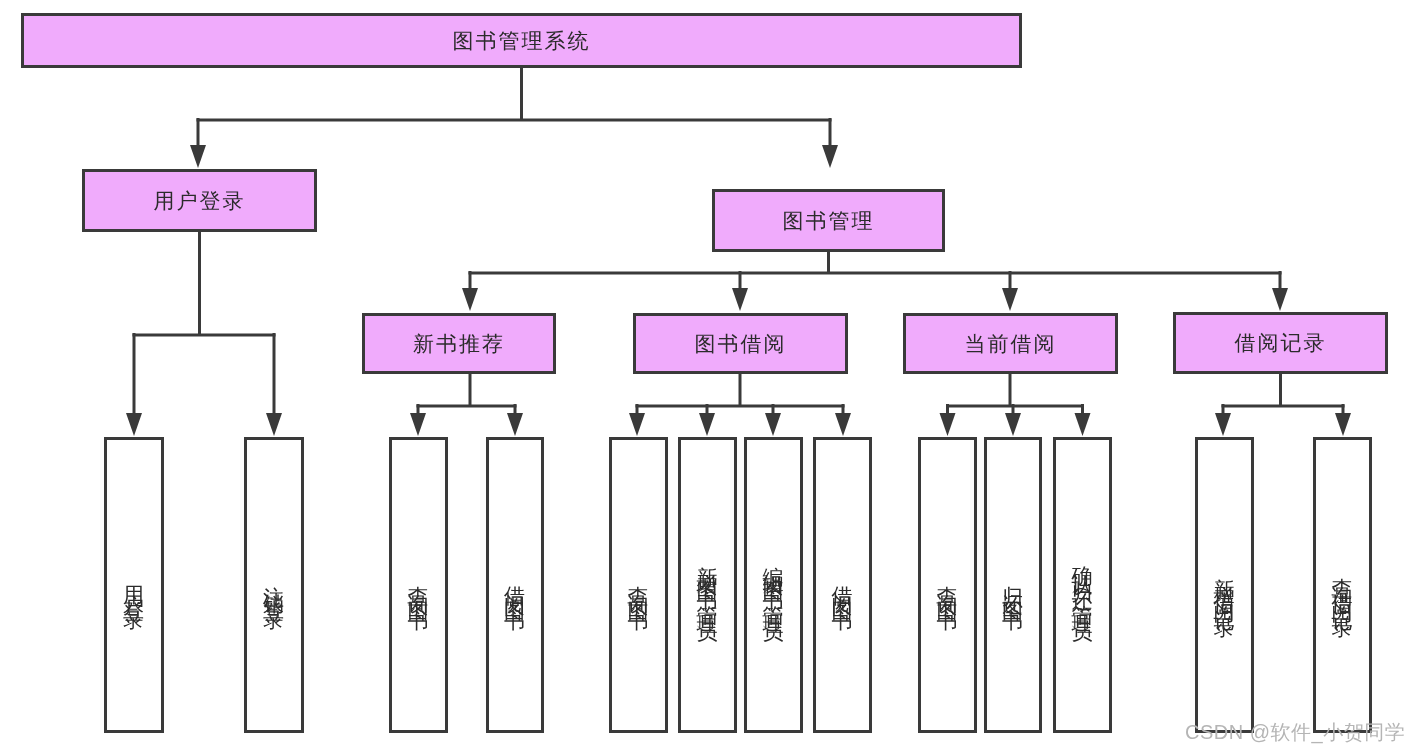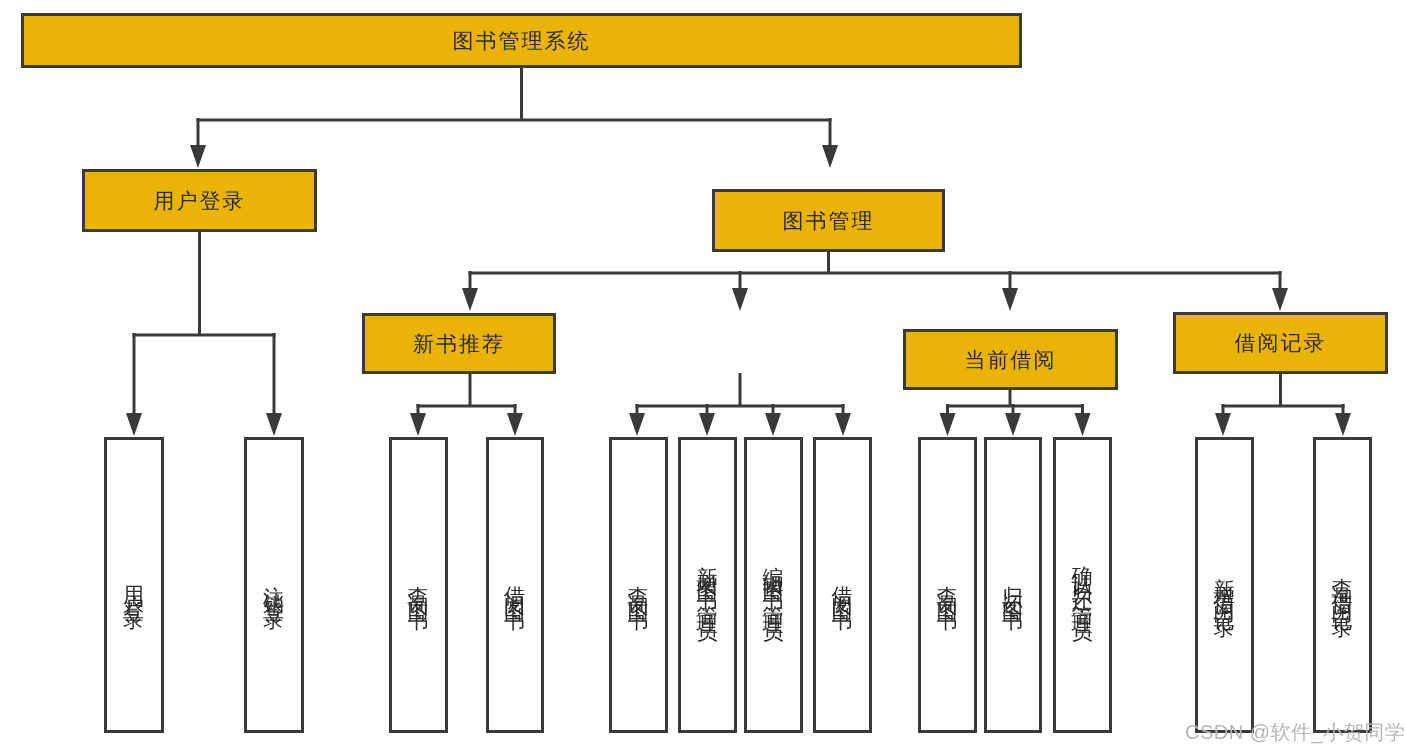--- a/index.html
+++ b/index.html
@@ -18,21 +18,21 @@
   #connector-layer {
     position: absolute;
     left: 0;
     top: 0;
     pointer-events: none;
   }
   .hbox {
     position: absolute;
     box-sizing: border-box;
     border: 3px solid #3a3a3a;
-    background: #eab308;
+    background: #f0abfc;
     display: flex;
     align-items: center;
     justify-content: center;
     font-size: 21px;
     letter-spacing: 2px;
     color: #2b2b2b;
     white-space: nowrap;
   }
   .leaf {
     position: absolute;
@@ -61,21 +61,21 @@
     letter-spacing: 0.5px;
     white-space: nowrap;
     z-index: 10;
   }
   
   #node-root            { left: 21px;   top: 13px;  width: 1001px; height: 55px; }
   #node-user-login      { left: 82px;   top: 169px; width: 235px;  height: 63px; }
   #node-book-management { left: 712px;  top: 169px; width: 233px;  height: 63px; margin-top: 20px; }
   #node-new-book-rec    { left: 362px;  top: 313px; width: 194px;  height: 61px; }
   #node-book-borrow     { left: 633px;  top: 313px; width: 215px;  height: 61px; }
-  #node-current-borrow  { left: 903px;  top: 329px; width: 215px;  height: 61px; }
+  #node-current-borrow  { left: 903px;  top: 313px; width: 215px;  height: 61px; }
   #node-borrow-records  { left: 1173px; top: 312px; width: 215px;  height: 62px; }
   #leaf-1  { left: 104px;  width: 60px; }
   #leaf-2  { left: 244px;  width: 60px; }
   #leaf-3  { left: 389px;  width: 59px; }
   #leaf-4  { left: 486px;  width: 58px; }
   #leaf-5  { left: 609px;  width: 59px; }
   #leaf-6  { left: 678px;  width: 59px; }
   #leaf-7  { left: 744px;  width: 59px; }
   #leaf-8  { left: 813px;  width: 59px; }
   #leaf-9  { left: 918px;  width: 59px; }
@@ -172,20 +172,23 @@
   <div id="node-user-login" class="hbox">
     <span>用户登录</span>
   </div>
   <div id="node-book-management" class="hbox">
     <span>图书管理</span>
   </div>
 
   <div id="node-new-book-rec" class="hbox">
     <span>新书推荐</span>
   </div>
+  <div id="node-book-borrow" class="hbox">
+    <span>图书借阅</span>
+  </div>
   <div id="node-current-borrow" class="hbox">
     <span>当前借阅</span>
   </div>
   <div id="node-borrow-records" class="hbox">
     <span>借阅记录</span>
   </div>
 
   <div id="leaf-1" class="leaf">
     <span>用户登录</span>
   </div>

